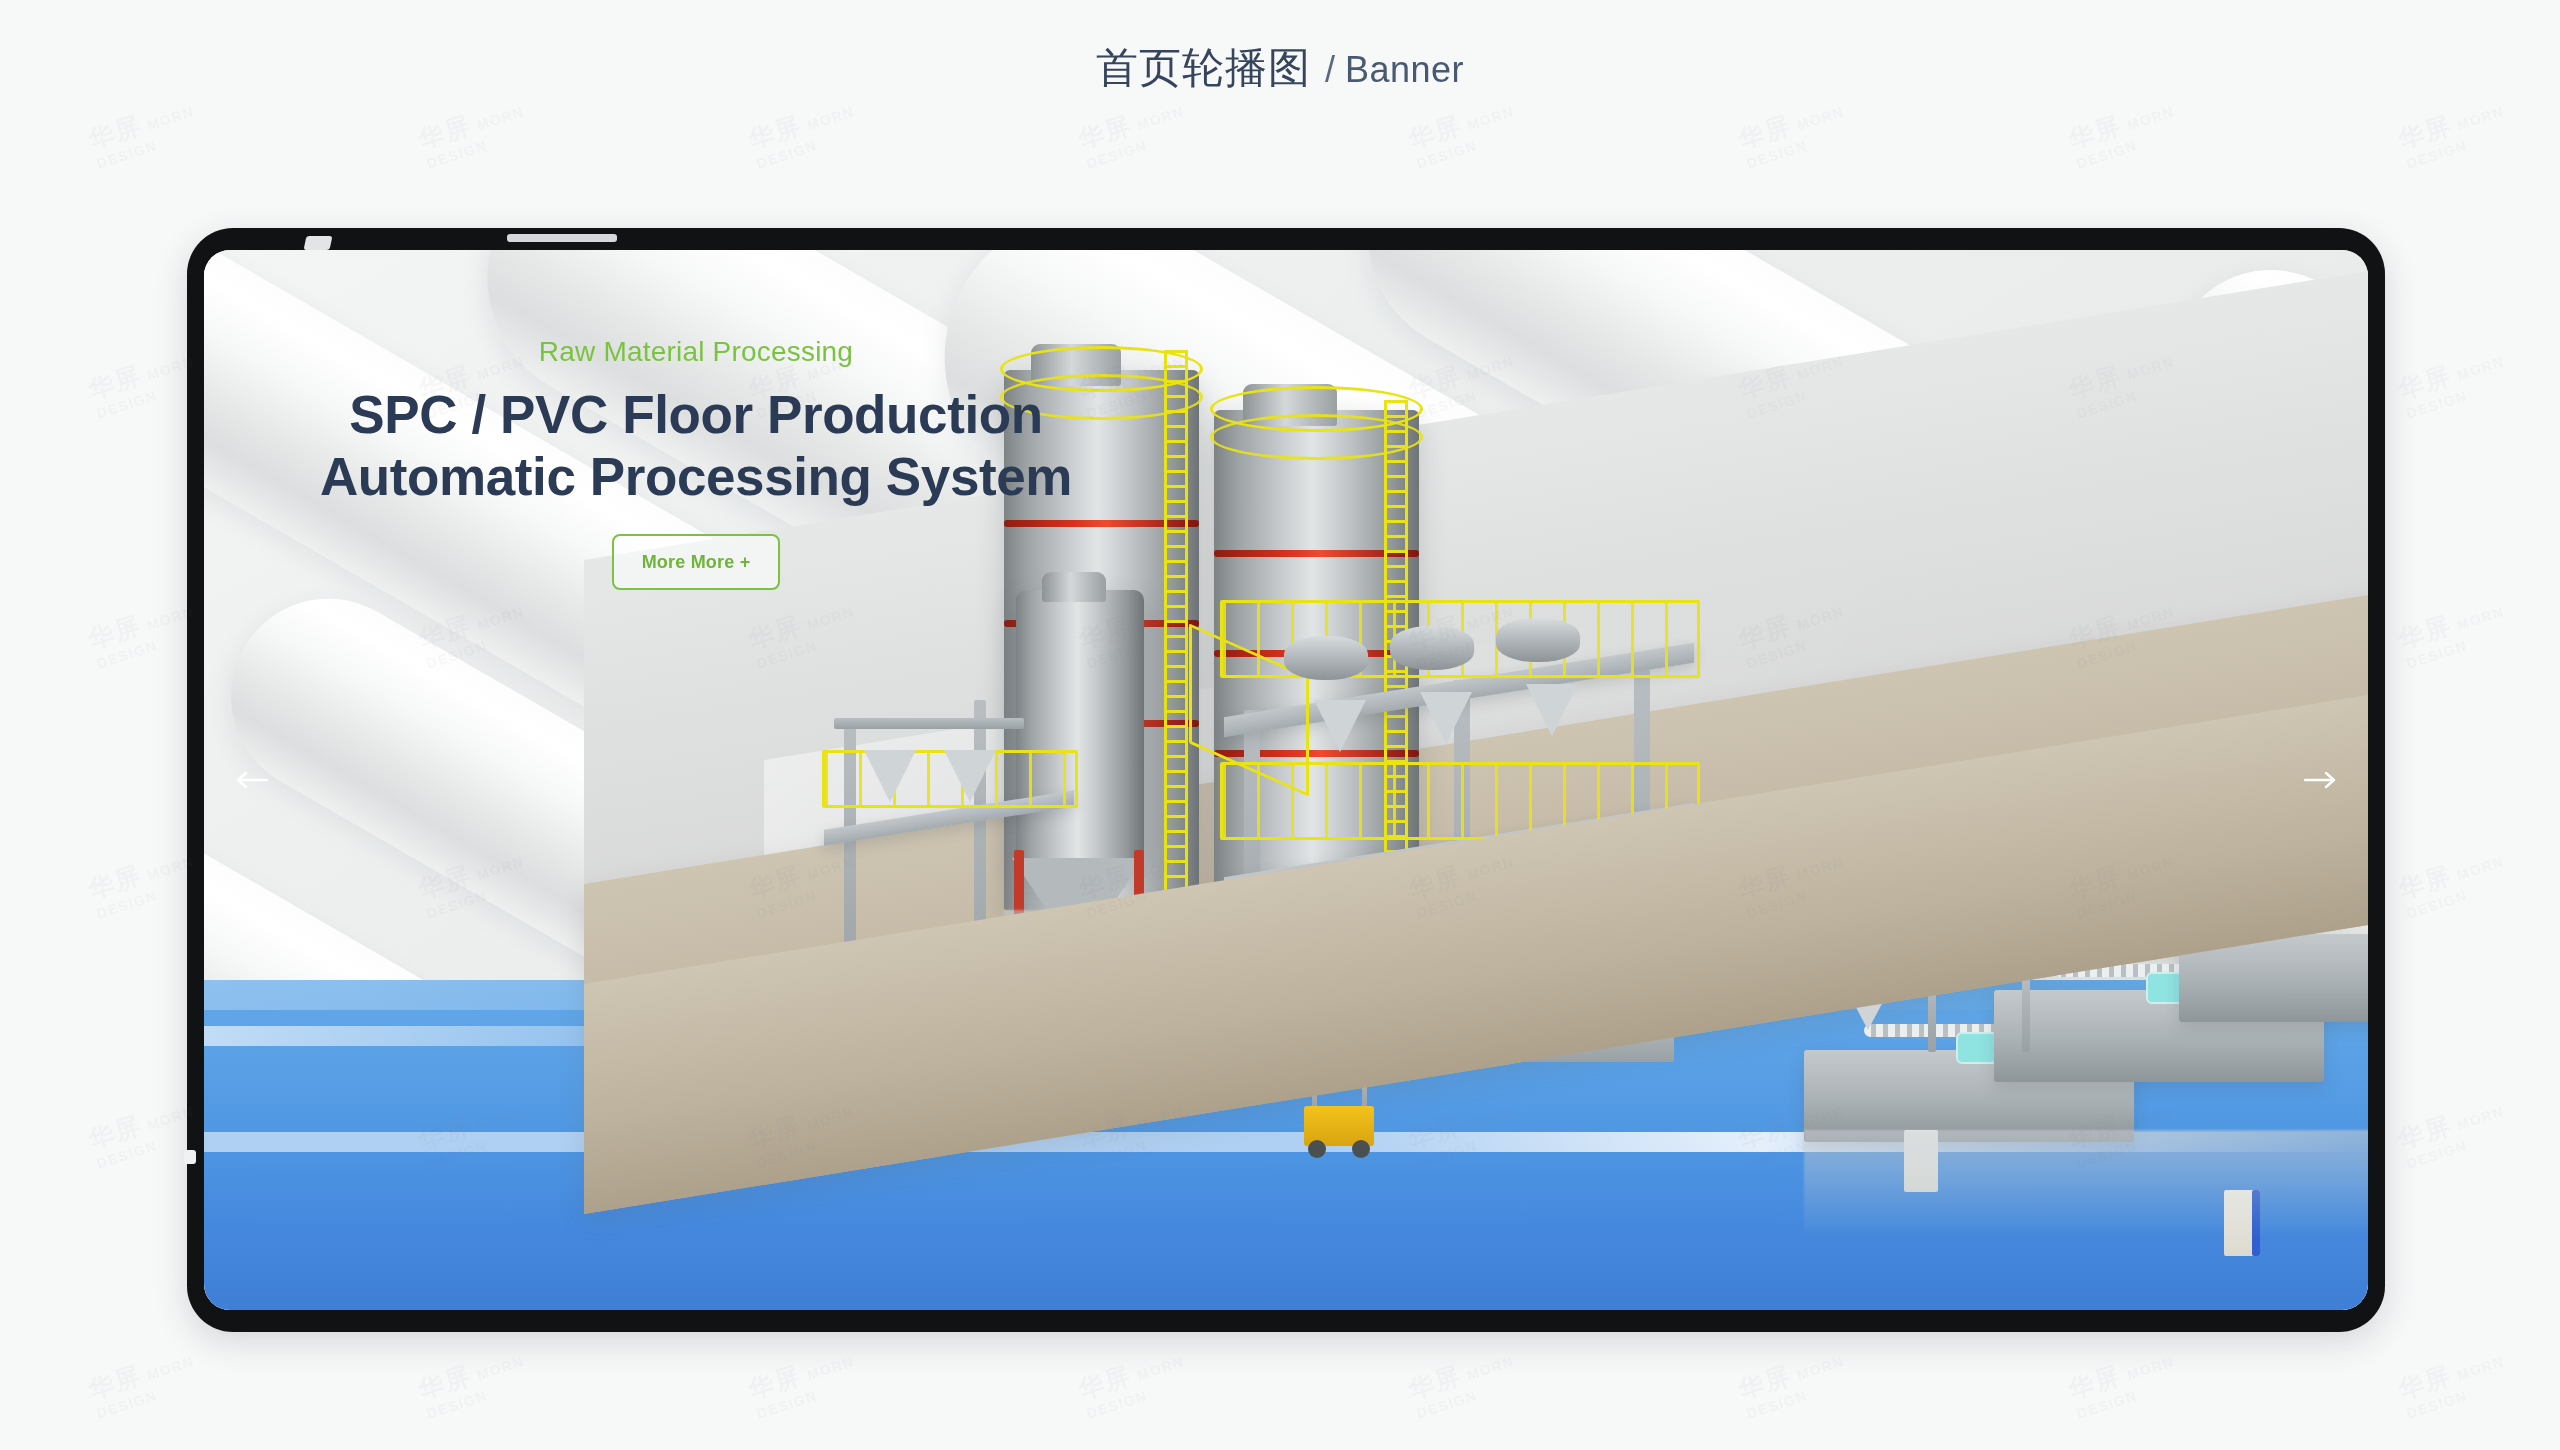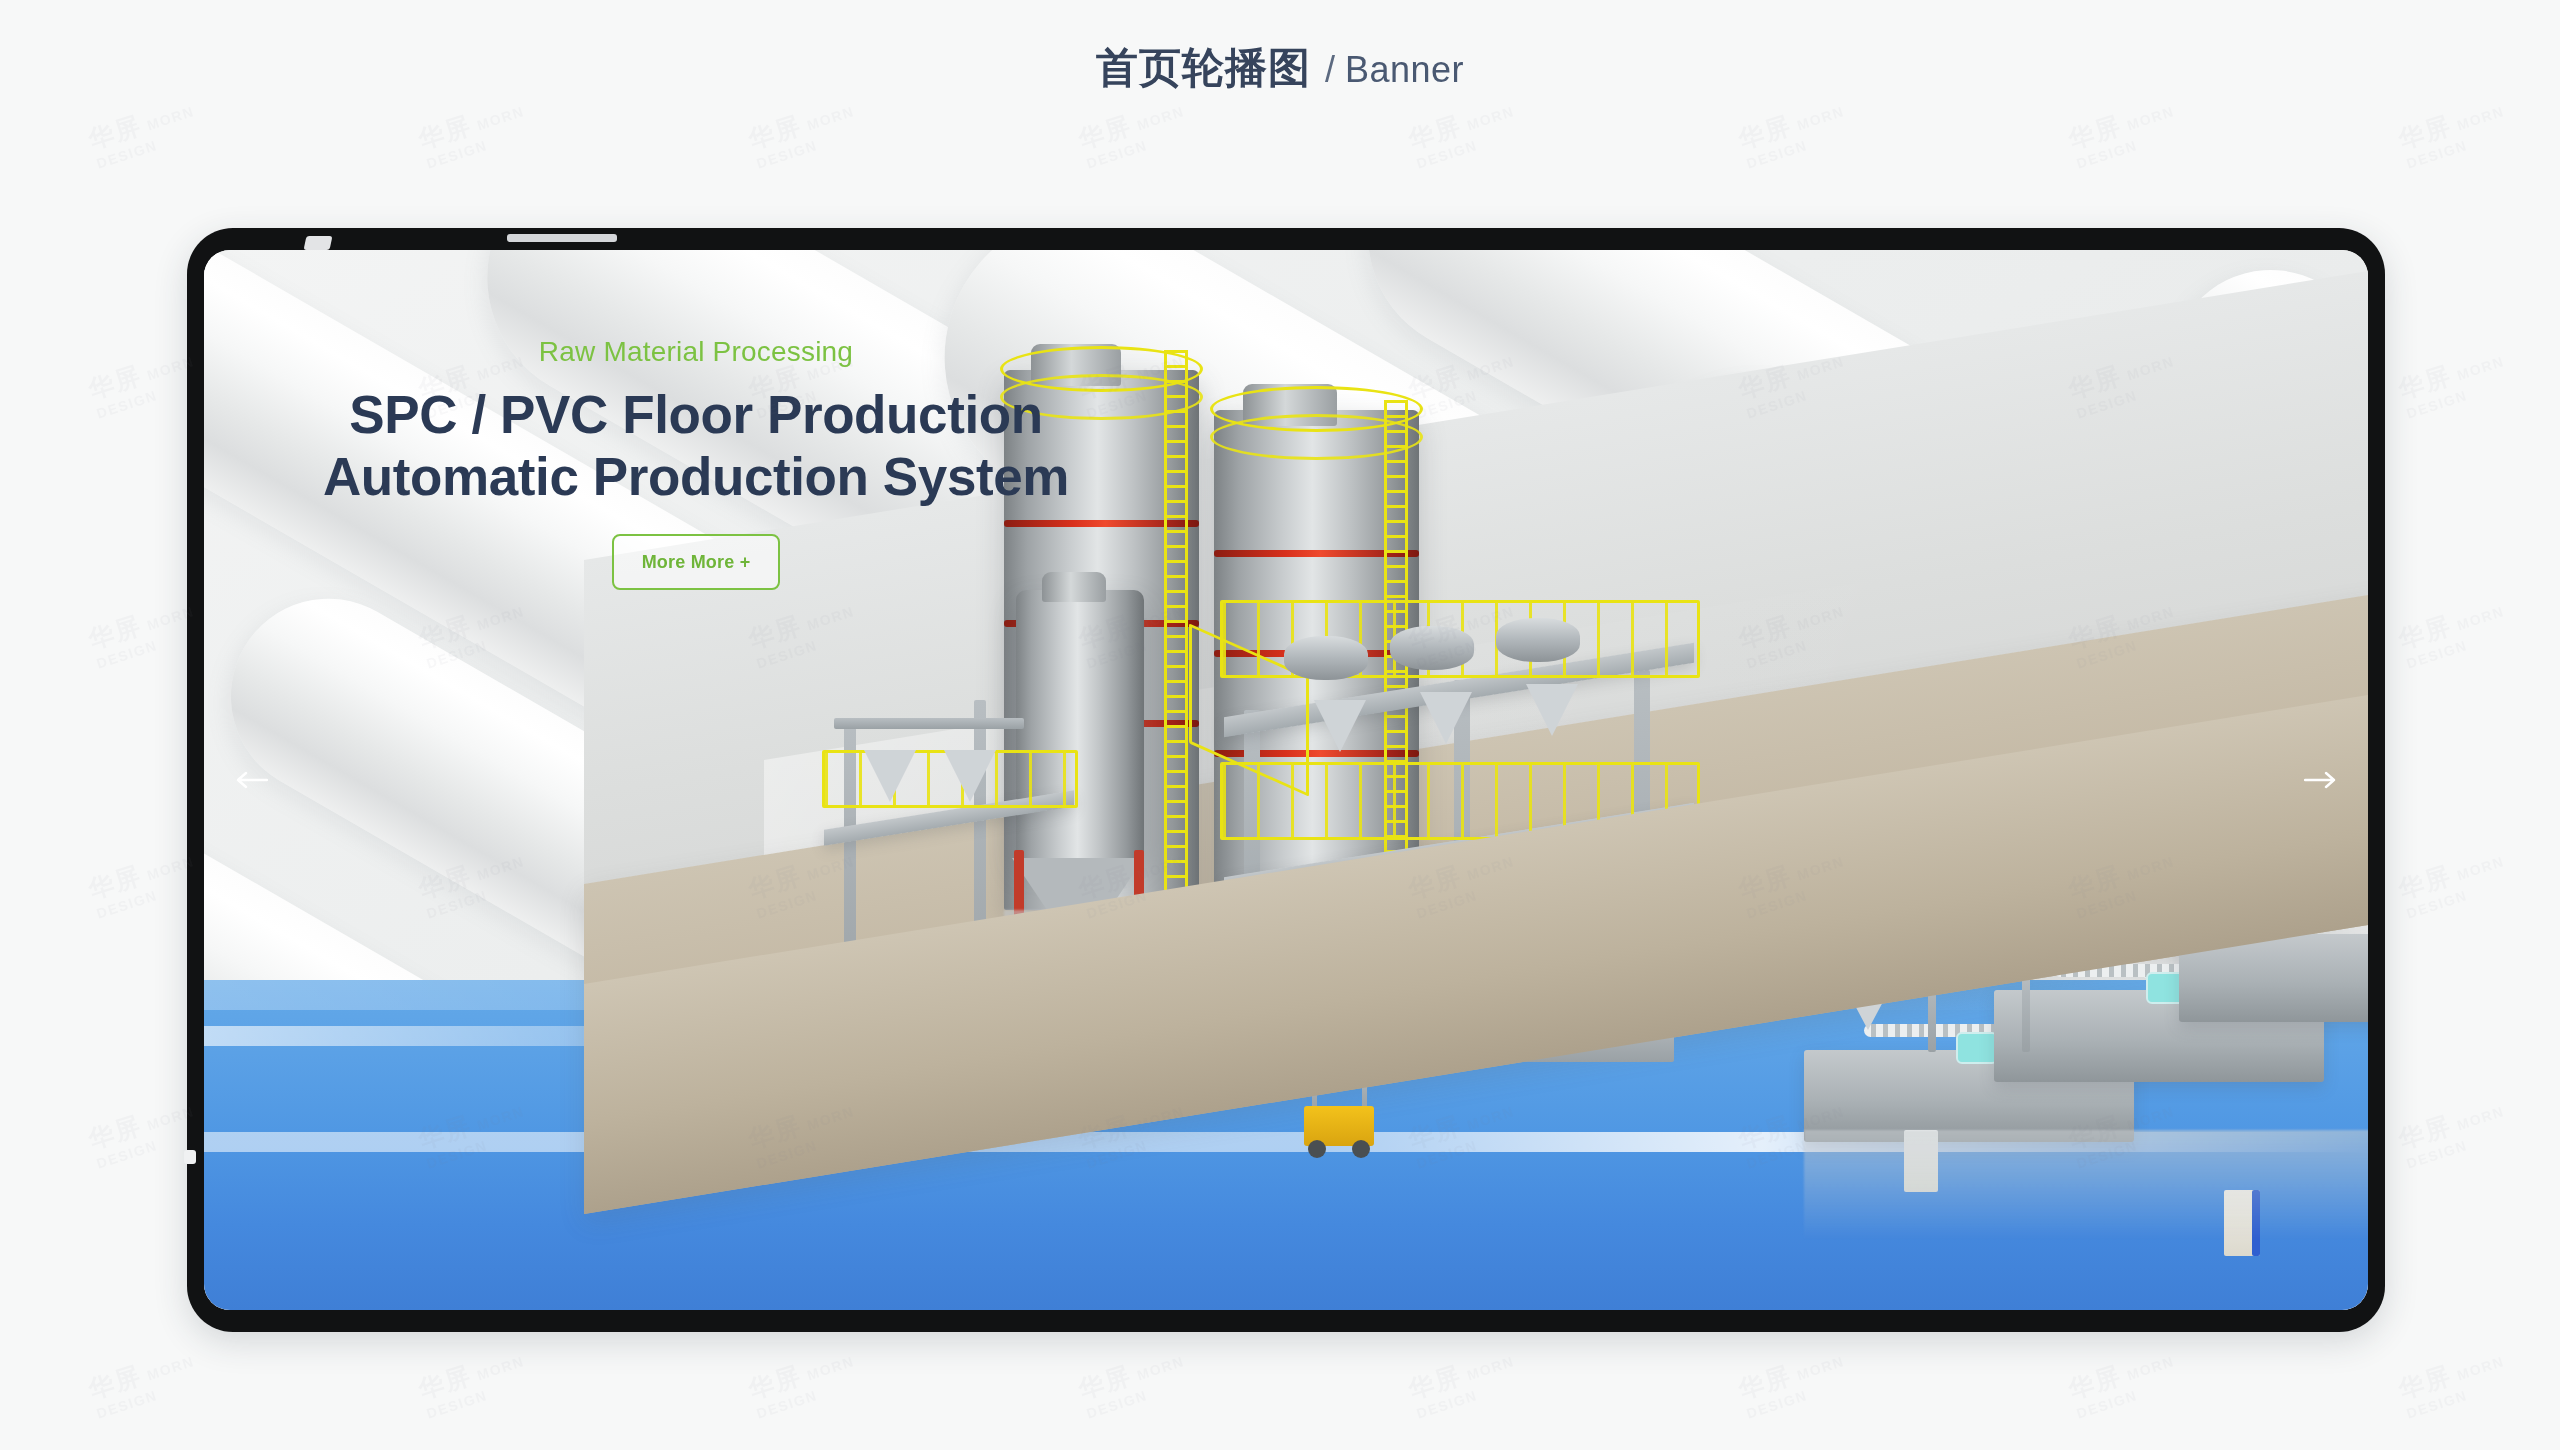--- a/index.html
+++ b/index.html
@@ -48,21 +48,21 @@
     justify-content: center;
     z-index: 5;
   }
   .page-title {
     display: flex;
     align-items: baseline;
     color: #3c4a60;
   }
   .page-title .title-cn {
     font-size: 42px;
-    font-weight: 700;
+    font-weight: 400;
     letter-spacing: 1px;
     color: #36445c;
   }
   .page-title .title-sep {
     font-size: 36px;
     font-weight: 400;
     margin: 0 10px 0 14px;
     color: #5c6a80;
   }
   .page-title .title-en {
@@ -487,21 +487,21 @@
     </div>
 
     <div style="position:absolute;left:380px;bottom:96px;width:1820px;height:230px;
                 background:linear-gradient(to bottom,#cec5b3,#bdb29d 60%,#ada18c);
                 transform:skewY(-9.2deg);transform-origin:left bottom;z-index:8;"></div>
 
     <div class="content">
       <div class="eyebrow">Raw Material Processing</div>
       <h1 class="headline">
         <span>SPC / PVC Floor Production</span>
-        <span class="l2">Automatic Production System</span>
+        <span class="l2">Automatic Processing System</span>
       </h1>
       <a class="cta">More More +</a>
     </div>
 
     <div class="nav-arrow prev">
       <svg viewBox="0 0 34 20" aria-hidden="true">
         <path d="M33 10 H4 M12 3 L4 10 L12 17" fill="none" stroke="#ffffff" stroke-width="2.4" stroke-linecap="round" stroke-linejoin="round"></path>
       </svg>
     </div>
     <div class="nav-arrow next">

